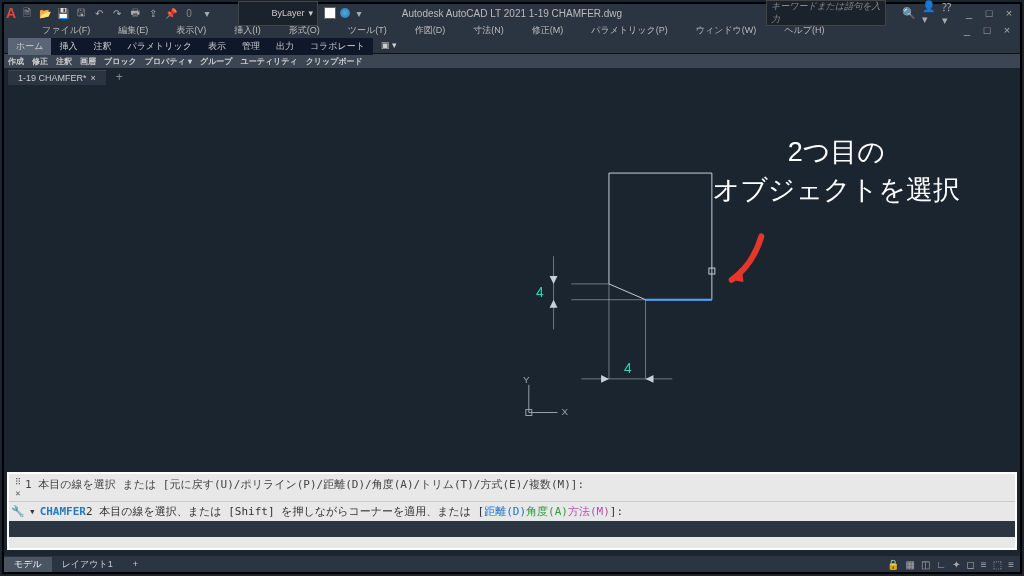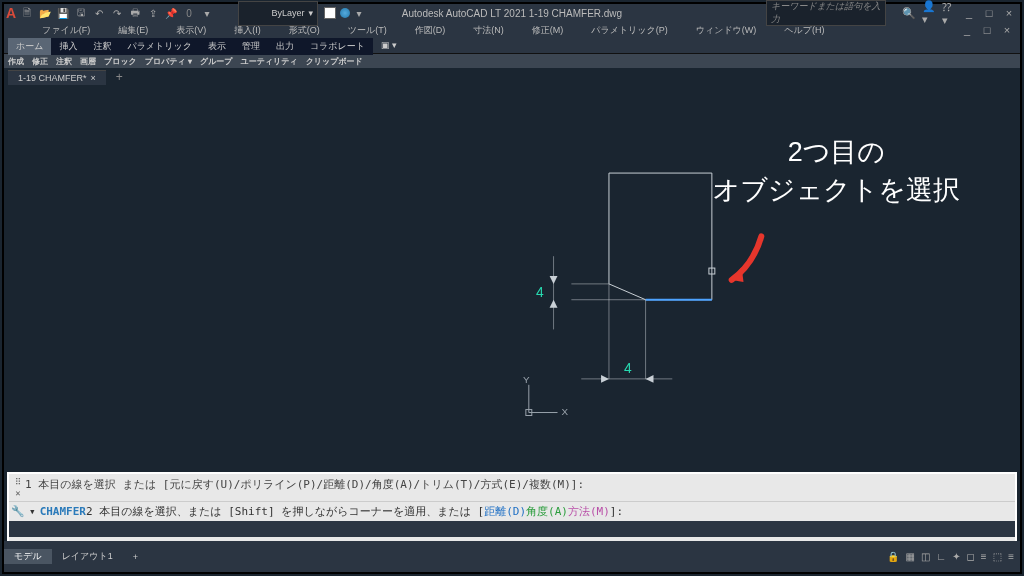--- a/index.html
+++ b/index.html
@@ -52,21 +52,21 @@
 .cmdline-row { display: flex; align-items: center; background: #e8e8e8; padding: 2px 2px; font-family: "Consolas", monospace; font-size: 11px; color: #333; border-top: 1px solid #ccc; }
 .cmdline-row .wrench { width: 14px; color: #555; font-size: 11px; text-align: center;}
 .cmdline-row .caret { color: #333; margin: 0 4px; }
 .cmdline-row .cmdname { color: #2a7aba; font-weight: bold; text-align: center; }
 .prm-d { color: #1e6fc4; }
 .prm-a { color: #2b9d3d; }
 .prm-m { color: #b94fa8; }
 .bottombar-dark { height: 16px; background: #2b3542; }
 
 
-.statusbar { position: absolute; left: 0; right: 0; bottom: 0; height: 31px; background: #2b3542; display: flex; align-items: center; font-size: 9px; color: #ccc; }
+.statusbar { position: absolute; left: 0; right: 0; bottom: 0; height: 16px; background: #2b3542; display: flex; align-items: center; font-size: 9px; color: #ccc; }
 .statusbar .tab { padding: 1px 10px; }
 .statusbar .tab.active { background: #4a5562; color: #fff; }
 .statusbar .rightstatus { margin-left: auto; display: flex; gap: 6px; padding-right: 6px; align-items: center;}
 .rightstatus span { font-size: 10px; color: #aaa;}
 </style>
 </head>
 <body>
 
 <div class="frame">
 

